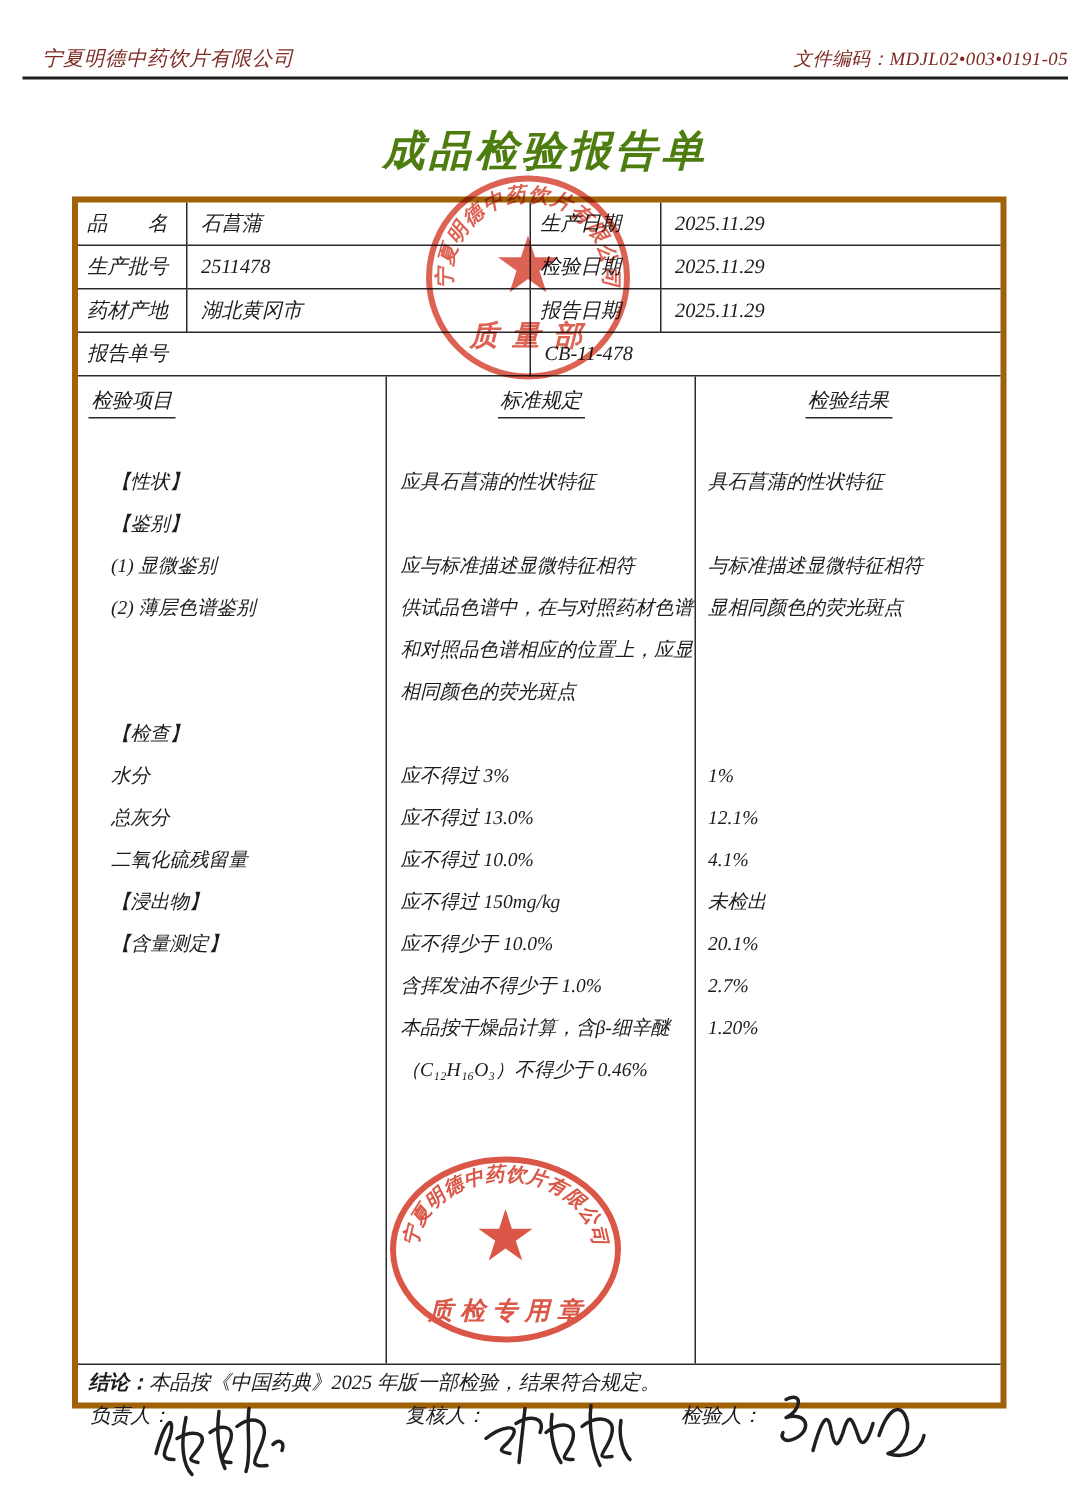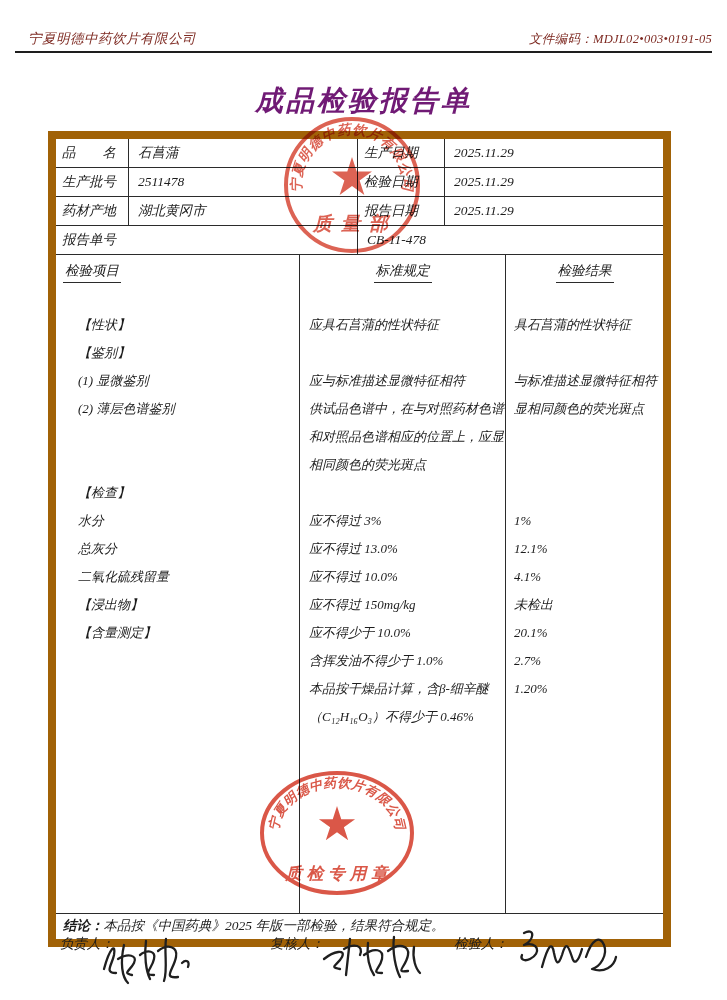--- a/index.html
+++ b/index.html
@@ -7,35 +7,35 @@
     position:relative;width:727px;height:1000px;background:#ffffff;overflow:hidden;
     font-family:"Liberation Serif","DejaVu Serif",serif;color:#1c1c1c;font-style:italic;
   }
   
   .letterhead{position:absolute;left:0;top:30px;width:727px;height:20px;}
   .company{position:absolute;left:28px;top:0;font-size:13.5px;color:#7e2a22;letter-spacing:.5px;}
   .doccode{position:absolute;right:15px;top:1px;font-size:12.5px;color:#7e2a22;letter-spacing:.3px;}
   .head-rule{position:absolute;left:15px;top:51px;width:697px;height:2.4px;background:#1e1e1e;}
   
   .title{position:absolute;left:0;top:82px;width:727px;text-align:center;
-    font-size:28px;font-weight:bold;letter-spacing:3px;color:#701a75;}
+    font-size:28px;font-weight:bold;letter-spacing:3px;color:#4d7c0f;}
   
   .rpt-table{position:absolute;left:48px;top:131px;width:623px;box-sizing:border-box;
-    border:8px solid #a16207;}
+    border:4px solid #a16207;}
   .info-grid{display:grid;grid-template-columns:73px 229px 87px 1fr;}
   .cell{box-sizing:border-box;height:29px;line-height:28px;font-size:13.5px;
     border-right:1.5px solid #2b2b2b;border-bottom:1.5px solid #2b2b2b;
     padding-left:6px;white-space:nowrap;overflow:visible;}
   .cell.last{border-right:none;}
   .cell.val{padding-left:9px;}
   .span2{grid-column:span 2;}
   
   .main-grid{display:flex;height:658px;}
   .mcol{box-sizing:border-box;border-right:1.5px solid #2b2b2b;height:658px;}
-  .mcol.c1{width:244px;}
+  .mcol.c1{width:206px;}
   .mcol.c2{width:206px;}
   .mcol.c3{flex:1;border-right:none;}
   .mhead{height:34px;display:flex;align-items:center;justify-content:center;font-size:13.5px;}
   .mhead.left{justify-content:flex-start;padding-left:7px;}
   .mhead span{border-bottom:1.2px solid #2b2b2b;padding:0 2px 2px 2px;}
   .mspacer{height:22px;}
   .bline{height:28px;line-height:28px;font-size:13px;padding-left:22px;white-space:nowrap;}
   .c2 .bline{padding-left:9px;}
   .c3 .bline{padding-left:8px;}
   

